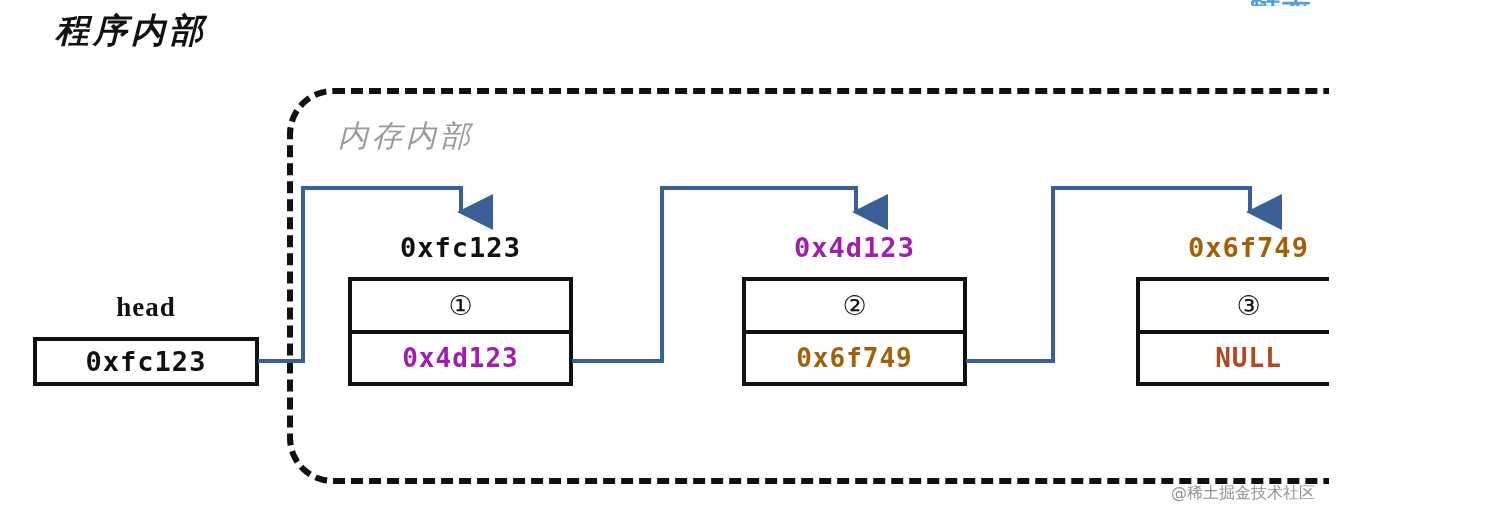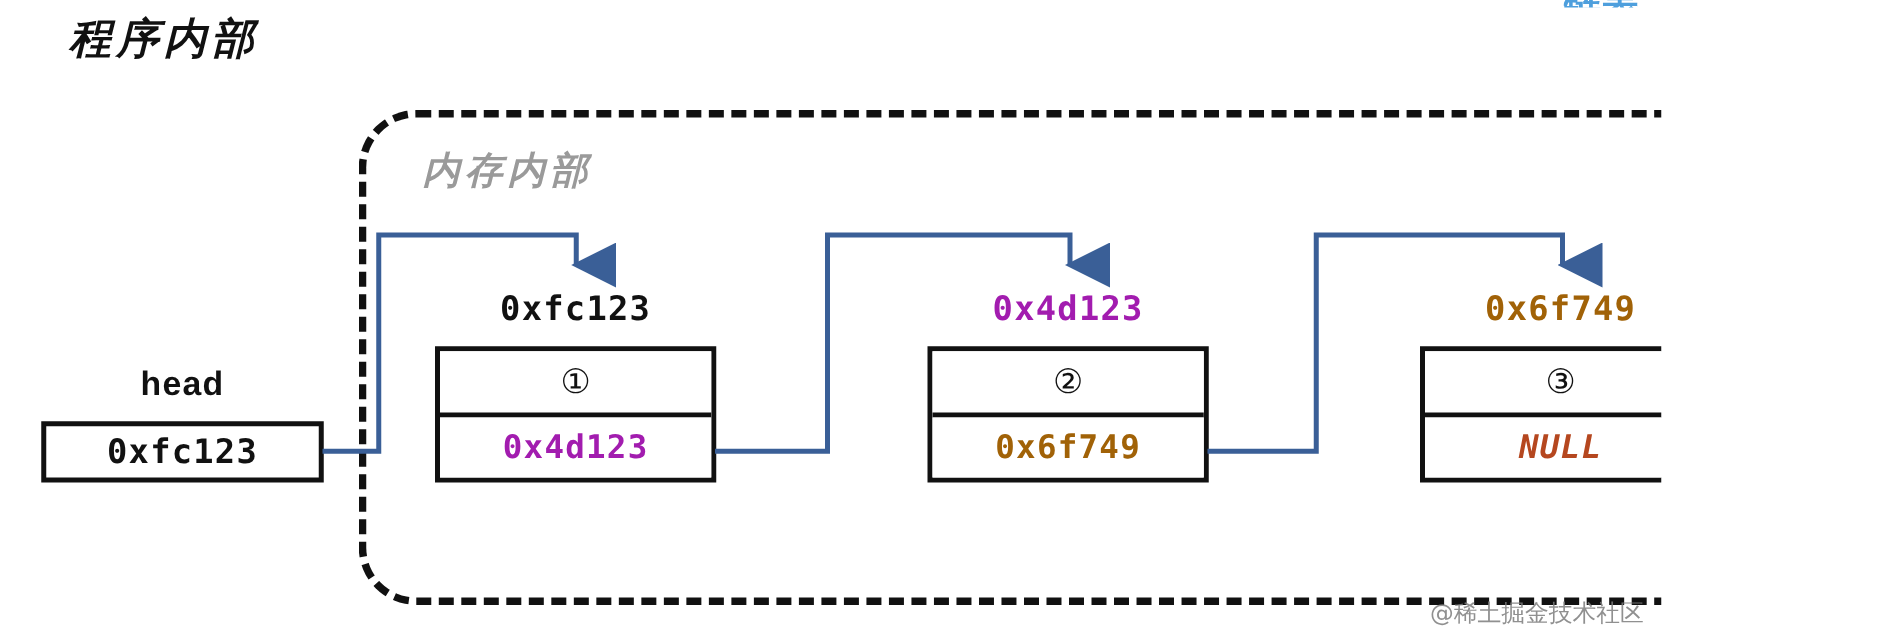--- a/index.html
+++ b/index.html
@@ -29,21 +29,21 @@
     font-size: 34px;
     letter-spacing: 4px;
     color: #111111;
     white-space: nowrap;
   }
   .title-inner {
     position: absolute;
     left: 338px;
     top: 116px;
     font-family: "DejaVu Serif", "Liberation Serif", serif;
-    font-weight: 700;
+    font-weight: 400;
     font-style: italic;
     font-size: 30px;
     letter-spacing: 4px;
     color: #9a9a9a;
     white-space: nowrap;
   }
 
   
   .memory-region {
     position: absolute;
@@ -57,21 +57,21 @@
     background: transparent;
   }
 
   
   .head-label {
     position: absolute;
     left: 33px;
     top: 292px;
     width: 226px;
     text-align: center;
-    font-family: Liberation Sans, sans-serif;
+    font-family: Liberation Serif, serif;
     font-weight: 700;
     font-size: 27px;
     color: #111111;
     letter-spacing: 1px;
   }
   .head-box {
     position: absolute;
     left: 33px;
     top: 337px;
     width: 226px;
@@ -129,39 +129,39 @@
     text-align: center;
     font-family: "DejaVu Sans Mono", "Liberation Mono", monospace;
     font-weight: 700;
     font-size: 27px;
     letter-spacing: 1px;
   }
 
   .addr-black { color: #111111; }
   .addr-green { color: #a21caf; }
   .addr-blue  { color: #a16207; }
-  .addr-null  { color: #b5471f; font-style: italic; }
+  .addr-null  { color: #b5471f; }
 
   
   #arrows {
     position: absolute;
     left: 0;
     top: 0;
     width: 1512px;
     height: 510px;
     pointer-events: none;
   }
 
   
   .watermark {
     position: absolute;
     right: 14px;
     bottom: 6px;
     font-family: "DejaVu Sans", sans-serif;
-    font-size: 19px;
+    font-size: 16px;
     color: #7d7d7d;
     opacity: 0.85;
     white-space: nowrap;
   }
   .top-clip {
     position: absolute;
     right: 18px;
     top: -16px;
     font-family: "DejaVu Sans", sans-serif;
     font-weight: 700;

